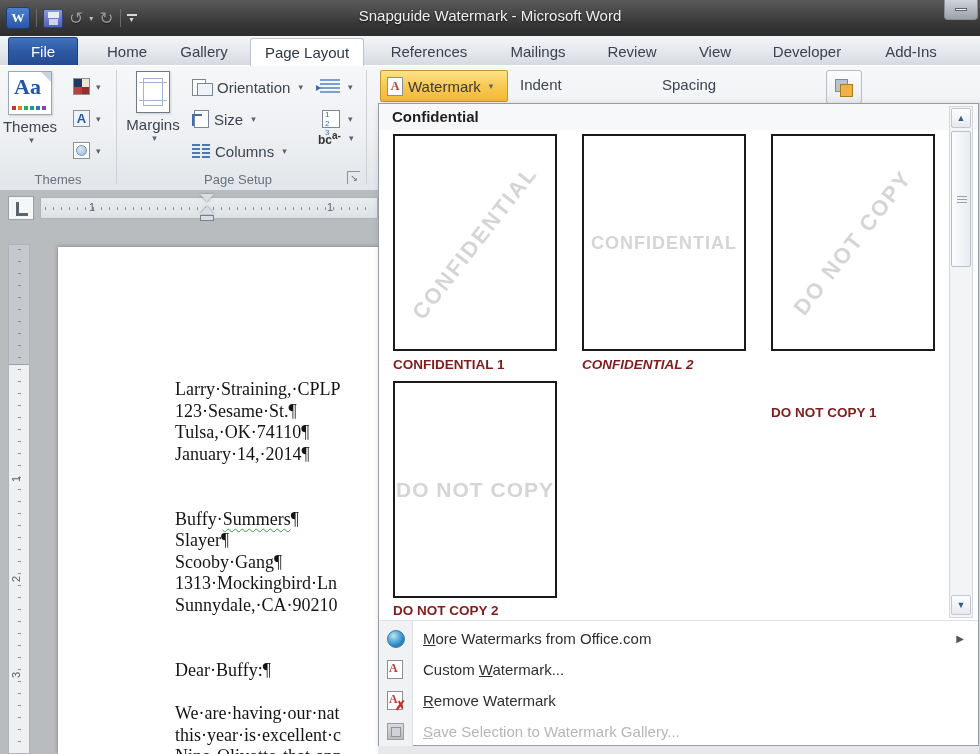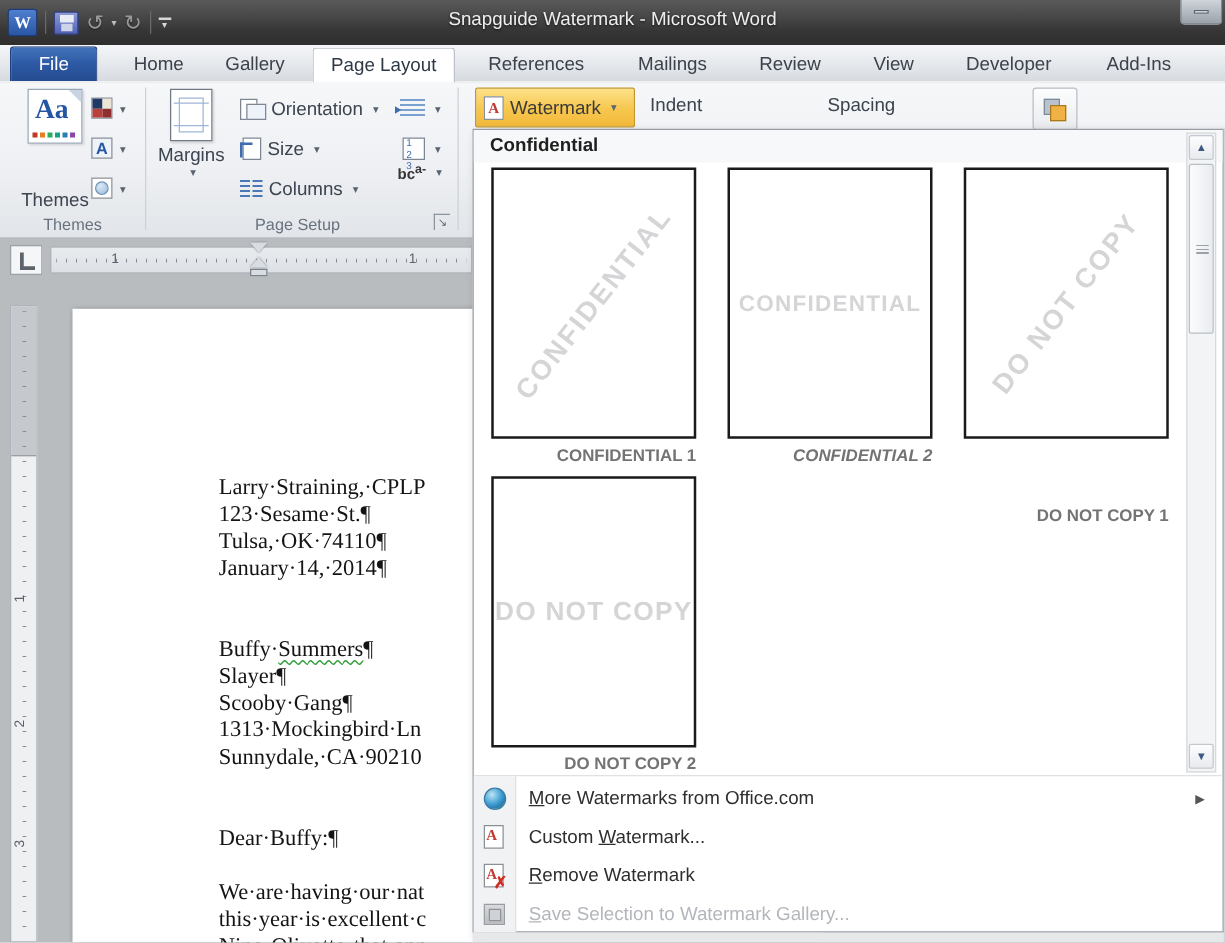--- a/index.html
+++ b/index.html
@@ -136,21 +136,21 @@
   .dropdown { left:378px; top:103px; width:601px; height:643px; background:#ffffff;
     border:1px solid #979ca4; box-shadow:4px 4px 8px rgba(0,0,0,.35); z-index:20; }
   .dd-header { position:absolute; left:0; top:0; width:100%; height:26px; background:#f7f8f9;
     font-size:15px; font-weight:bold; color:#1f1f1f; padding:4px 0 0 13px; }
   .thumb { position:absolute; width:164px; height:217px; background:#fff; border:2px solid #1a1a1a;
     overflow:hidden; }
   .thumb .wm { position:absolute; left:50%; top:50%; white-space:nowrap; color:#d5d5d7; font-weight:bold; }
   .wm-diag { transform:translate(-50%,-50%) rotate(-52deg); font-size:22px; letter-spacing:2px; }
   .wm-horiz { transform:translate(-50%,-50%); font-size:18px; letter-spacing:1px; }
   .wm-horiz-lg { transform:translate(-50%,-50%); font-size:21px; letter-spacing:1px; }
-  .thumb-label { position:absolute; width:164px; text-align:right; font-size:13.5px; font-weight:bold; color:#737373; }
+  .thumb-label { position:absolute; width:164px; text-align:left; font-size:13.5px; font-weight:bold; color:#7f1d1d; }
   .dd-scrollbar { position:absolute; left:570px; top:2px; width:24px; height:512px; background:#f3f4f6;
     border:1px solid #d5d8dc; }
   .sb-btn { position:absolute; left:1px; width:20px; height:20px; border:1px solid #c3c8ce; border-radius:2px;
     background:linear-gradient(180deg,#fdfdfe,#e7eaee); color:#3f5a82; font-size:9px;
     display:flex; align-items:center; justify-content:center; }
   .sb-thumb { position:absolute; left:1px; top:24px; width:20px; height:136px; border:1px solid #b9bfc6; border-radius:2px;
     background:linear-gradient(90deg,#fbfcfd,#e9ecf0); }
   .sb-grip { position:absolute; left:5px; top:64px; width:10px; height:8px;
     background:repeating-linear-gradient(180deg,#9aa1a9 0 1px,transparent 1px 3px); }
   .dd-sep { position:absolute; left:0; top:516px; width:100%; height:1px; background:#dfe1e4; }
@@ -204,21 +204,21 @@
   <div class="tab" style="left:380px;width:98px;">References</div>
   <div class="tab" style="left:496px;width:84px;">Mailings</div>
   <div class="tab" style="left:592px;width:80px;">Review</div>
   <div class="tab" style="left:680px;width:70px;">View</div>
   <div class="tab" style="left:758px;width:98px;">Developer</div>
   <div class="tab" style="left:864px;width:94px;">Add-Ins</div>
 </div>
 
 <div class="abs ribbon">
 
-  <div class="big-btn" style="left:14px;top:5px;width:60px;gap:34px;">
+  <div class="big-btn" style="left:0;top:5px;width:60px;">
     <div class="themes-icon">
       <span class="aa">Aa</span>
       <span class="fold"></span>
       <span class="dots">
         <i style="background:#c0392b"></i>
           <i style="background:#e67e22"></i>
           <i style="background:#27ae60"></i>
         <i style="background:#16a085"></i>
           <i style="background:#2980b9"></i>
           <i style="background:#8e44ad"></i>

